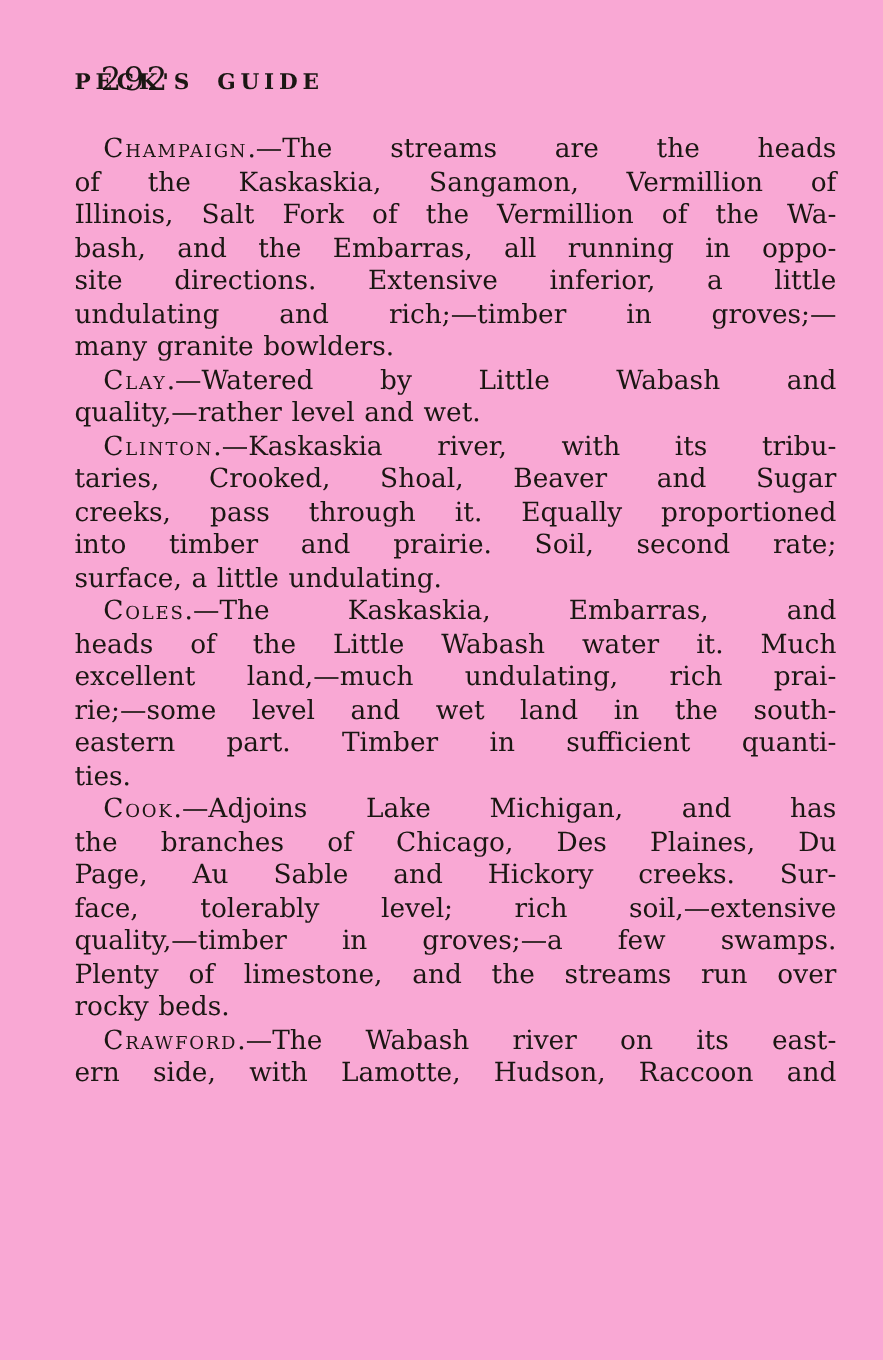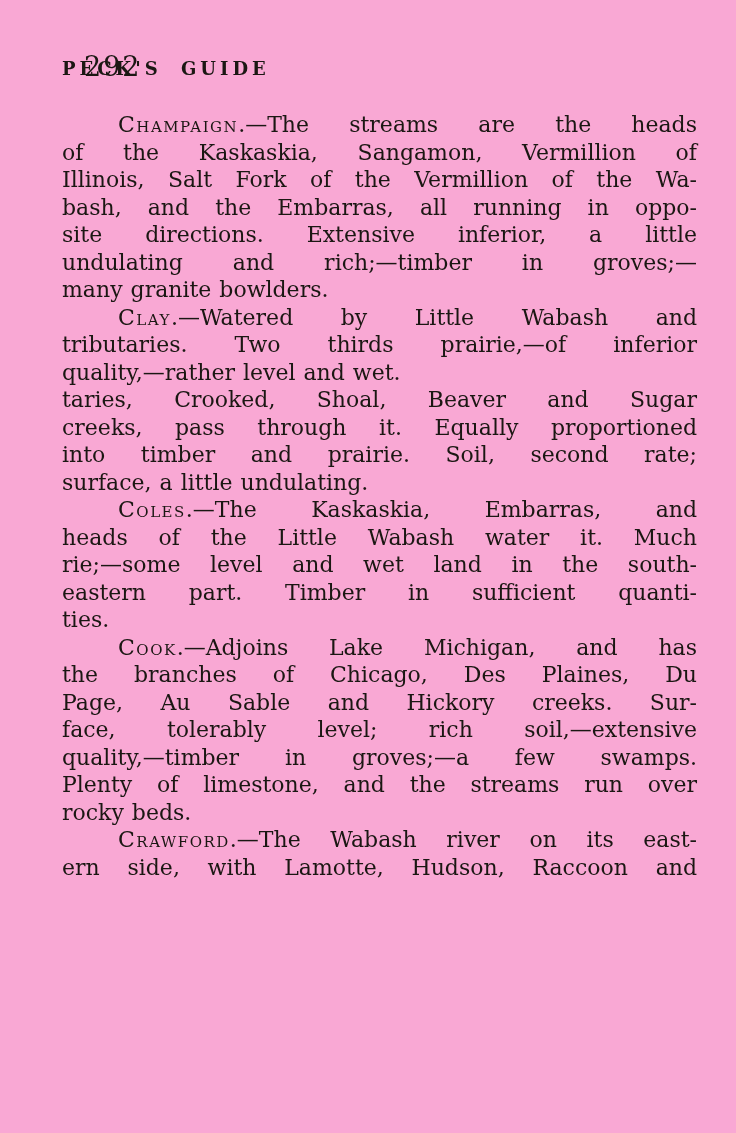--- a/index.html
+++ b/index.html
@@ -47,21 +47,20 @@
     line-height: 27.5px;
     text-align: justify;
     text-align-last: justify;
     word-spacing: 1px;
   }
   .line.first { text-indent: 24px; }
   .line.short { text-align-last: left; }
   .county {
     font-variant: small-caps;
     letter-spacing: 1.5px;
-    margin-left: 32px;
   }
 </style>
 </head>
 <body>
 
 <div class="page">
 
   <div class="header">
     <span class="pagenum">292</span>
     <div class="running-title">PECK'S GUIDE</div>
@@ -75,34 +74,35 @@
       <span class="line">Illinois, Salt Fork of the Vermillion of the Wa-</span>
       <span class="line">bash, and the Embarras, all running in oppo-</span>
       <span class="line">site directions. Extensive inferior, a little</span>
       <span class="line">undulating and rich;—timber in groves;—</span>
       <span class="line short">many granite bowlders.</span>
     </p>
 
 
     <p class="para">
       <span class="line first"><span class="county">Clay</span><span>.—Watered by Little Wabash and</span></span>
-      <span class="line">tributaries. Two thirds prairie,—of inferior</span>
       <span class="line short">quality,—rather level and wet.</span>
     </p>
 
     <p class="para">
+      <span class="line first"><span class="county">Clinton</span><span>.—Kaskaskia river, with its tribu-</span></span>
       <span class="line">taries, Crooked, Shoal, Beaver and Sugar</span>
       <span class="line">creeks, pass through it. Equally proportioned</span>
       <span class="line">into timber and prairie. Soil, second rate;</span>
       <span class="line short">surface, a little undulating.</span>
     </p>
 
     <p class="para">
       <span class="line first"><span class="county">Coles</span><span>.—The Kaskaskia, Embarras, and</span></span>
       <span class="line">heads of the Little Wabash water it. Much</span>
+      <span class="line">excellent land,—much undulating, rich prai-</span>
       <span class="line">rie;—some level and wet land in the south-</span>
       <span class="line">eastern part. Timber in sufficient quanti-</span>
       <span class="line short">ties.</span>
     </p>
 
     <p class="para">
       <span class="line first"><span class="county">Cook</span><span>.—Adjoins Lake Michigan, and has</span></span>
       <span class="line">the branches of Chicago, Des Plaines, Du</span>
       <span class="line">Page, Au Sable and Hickory creeks. Sur-</span>
       <span class="line">face, tolerably level; rich soil,—extensive</span>

